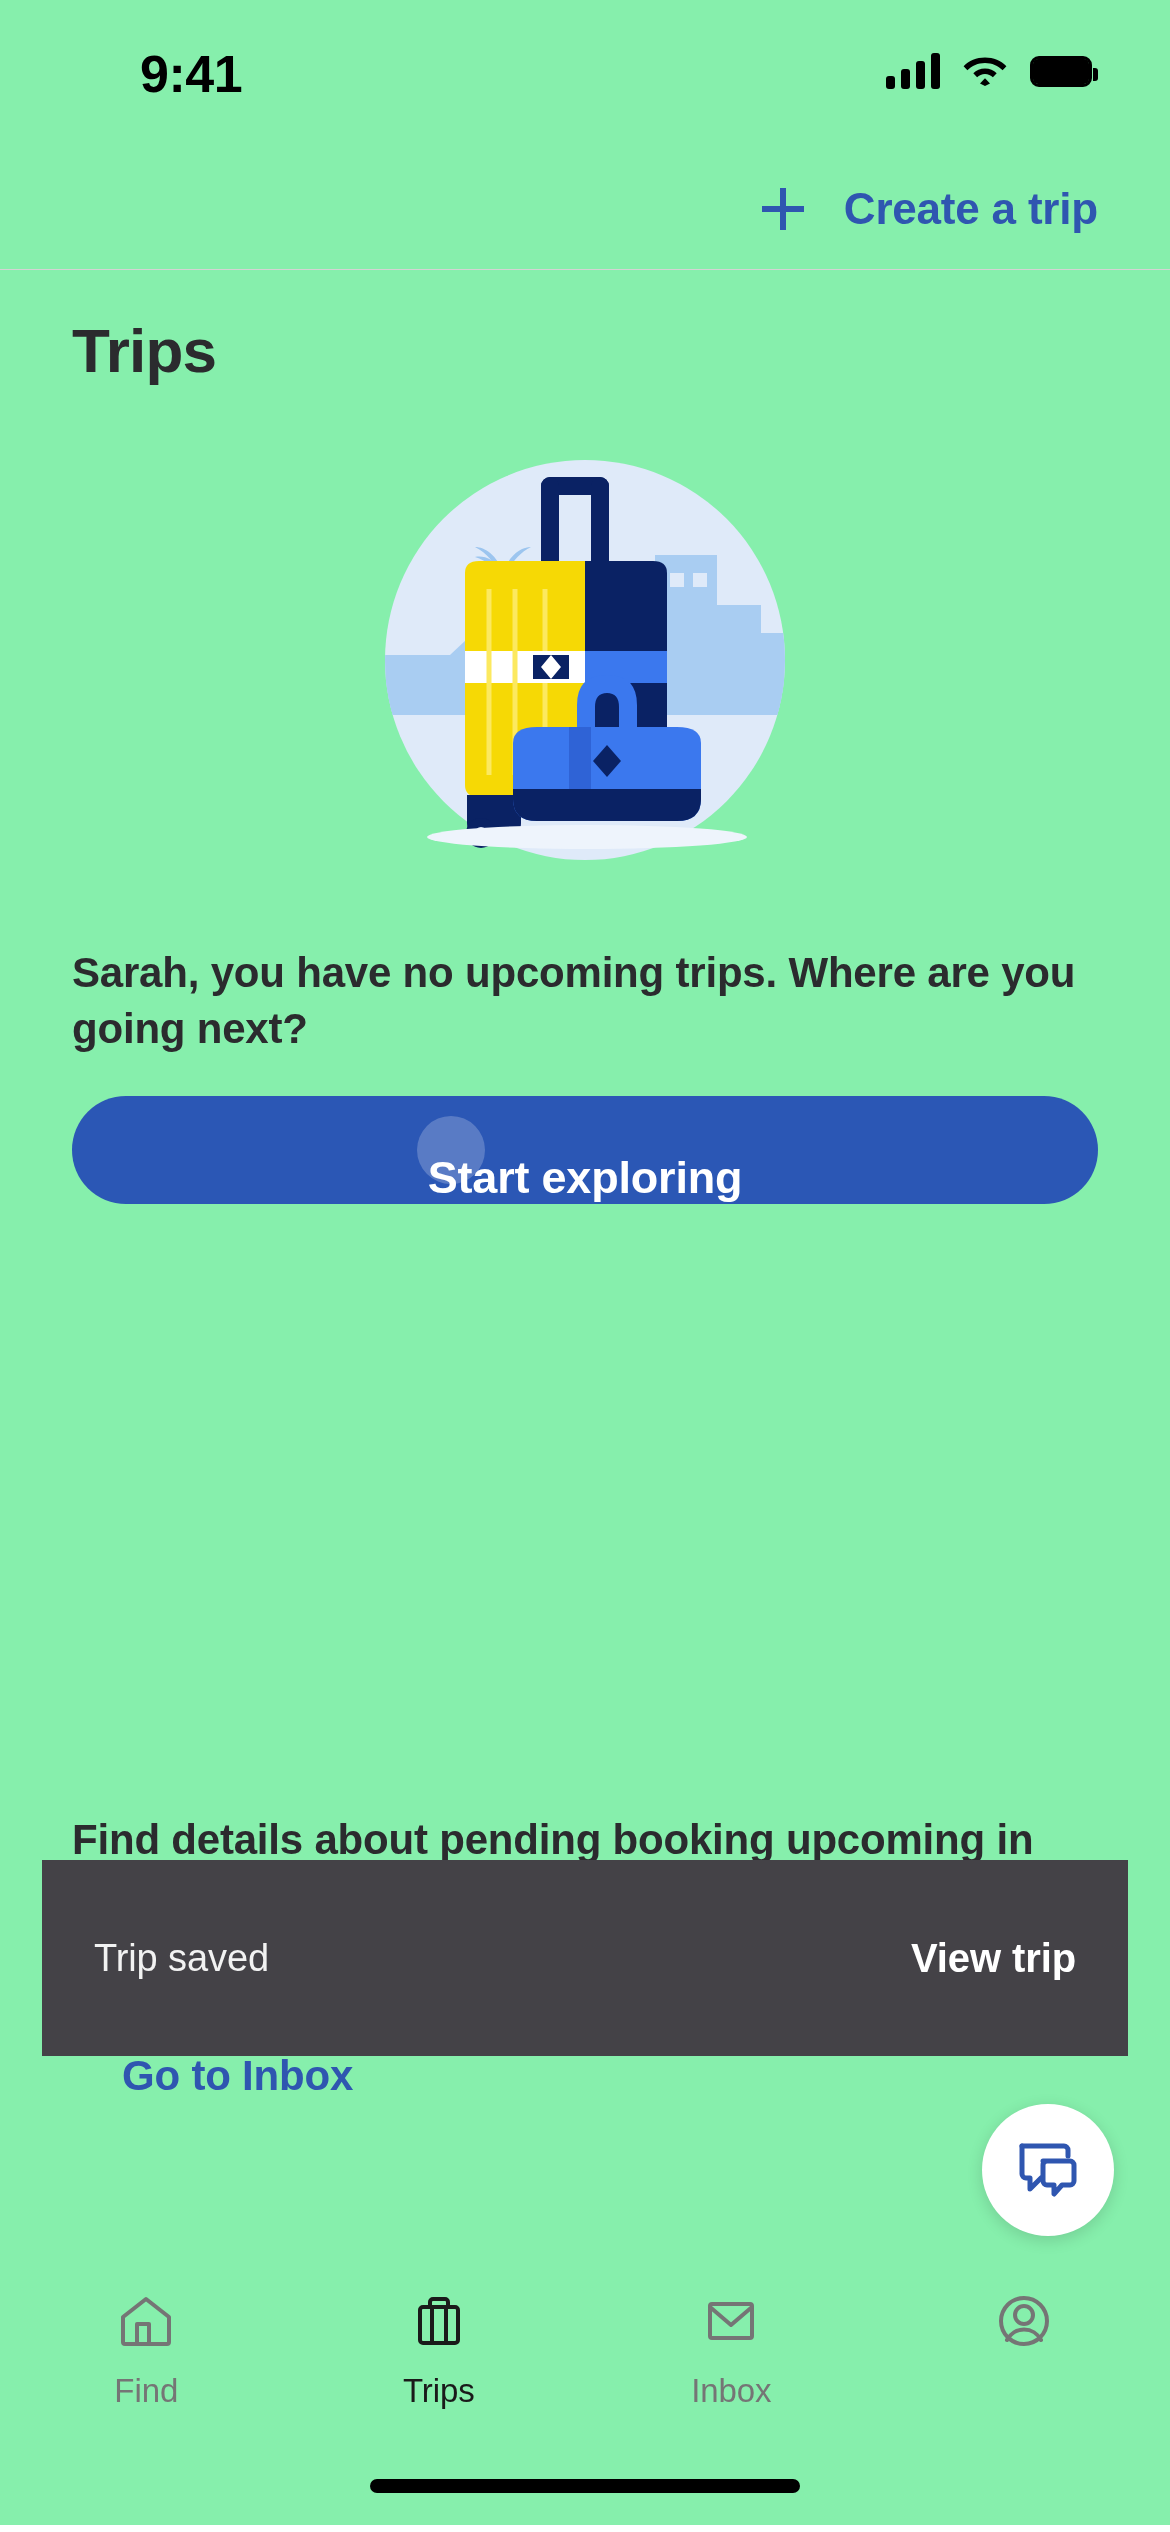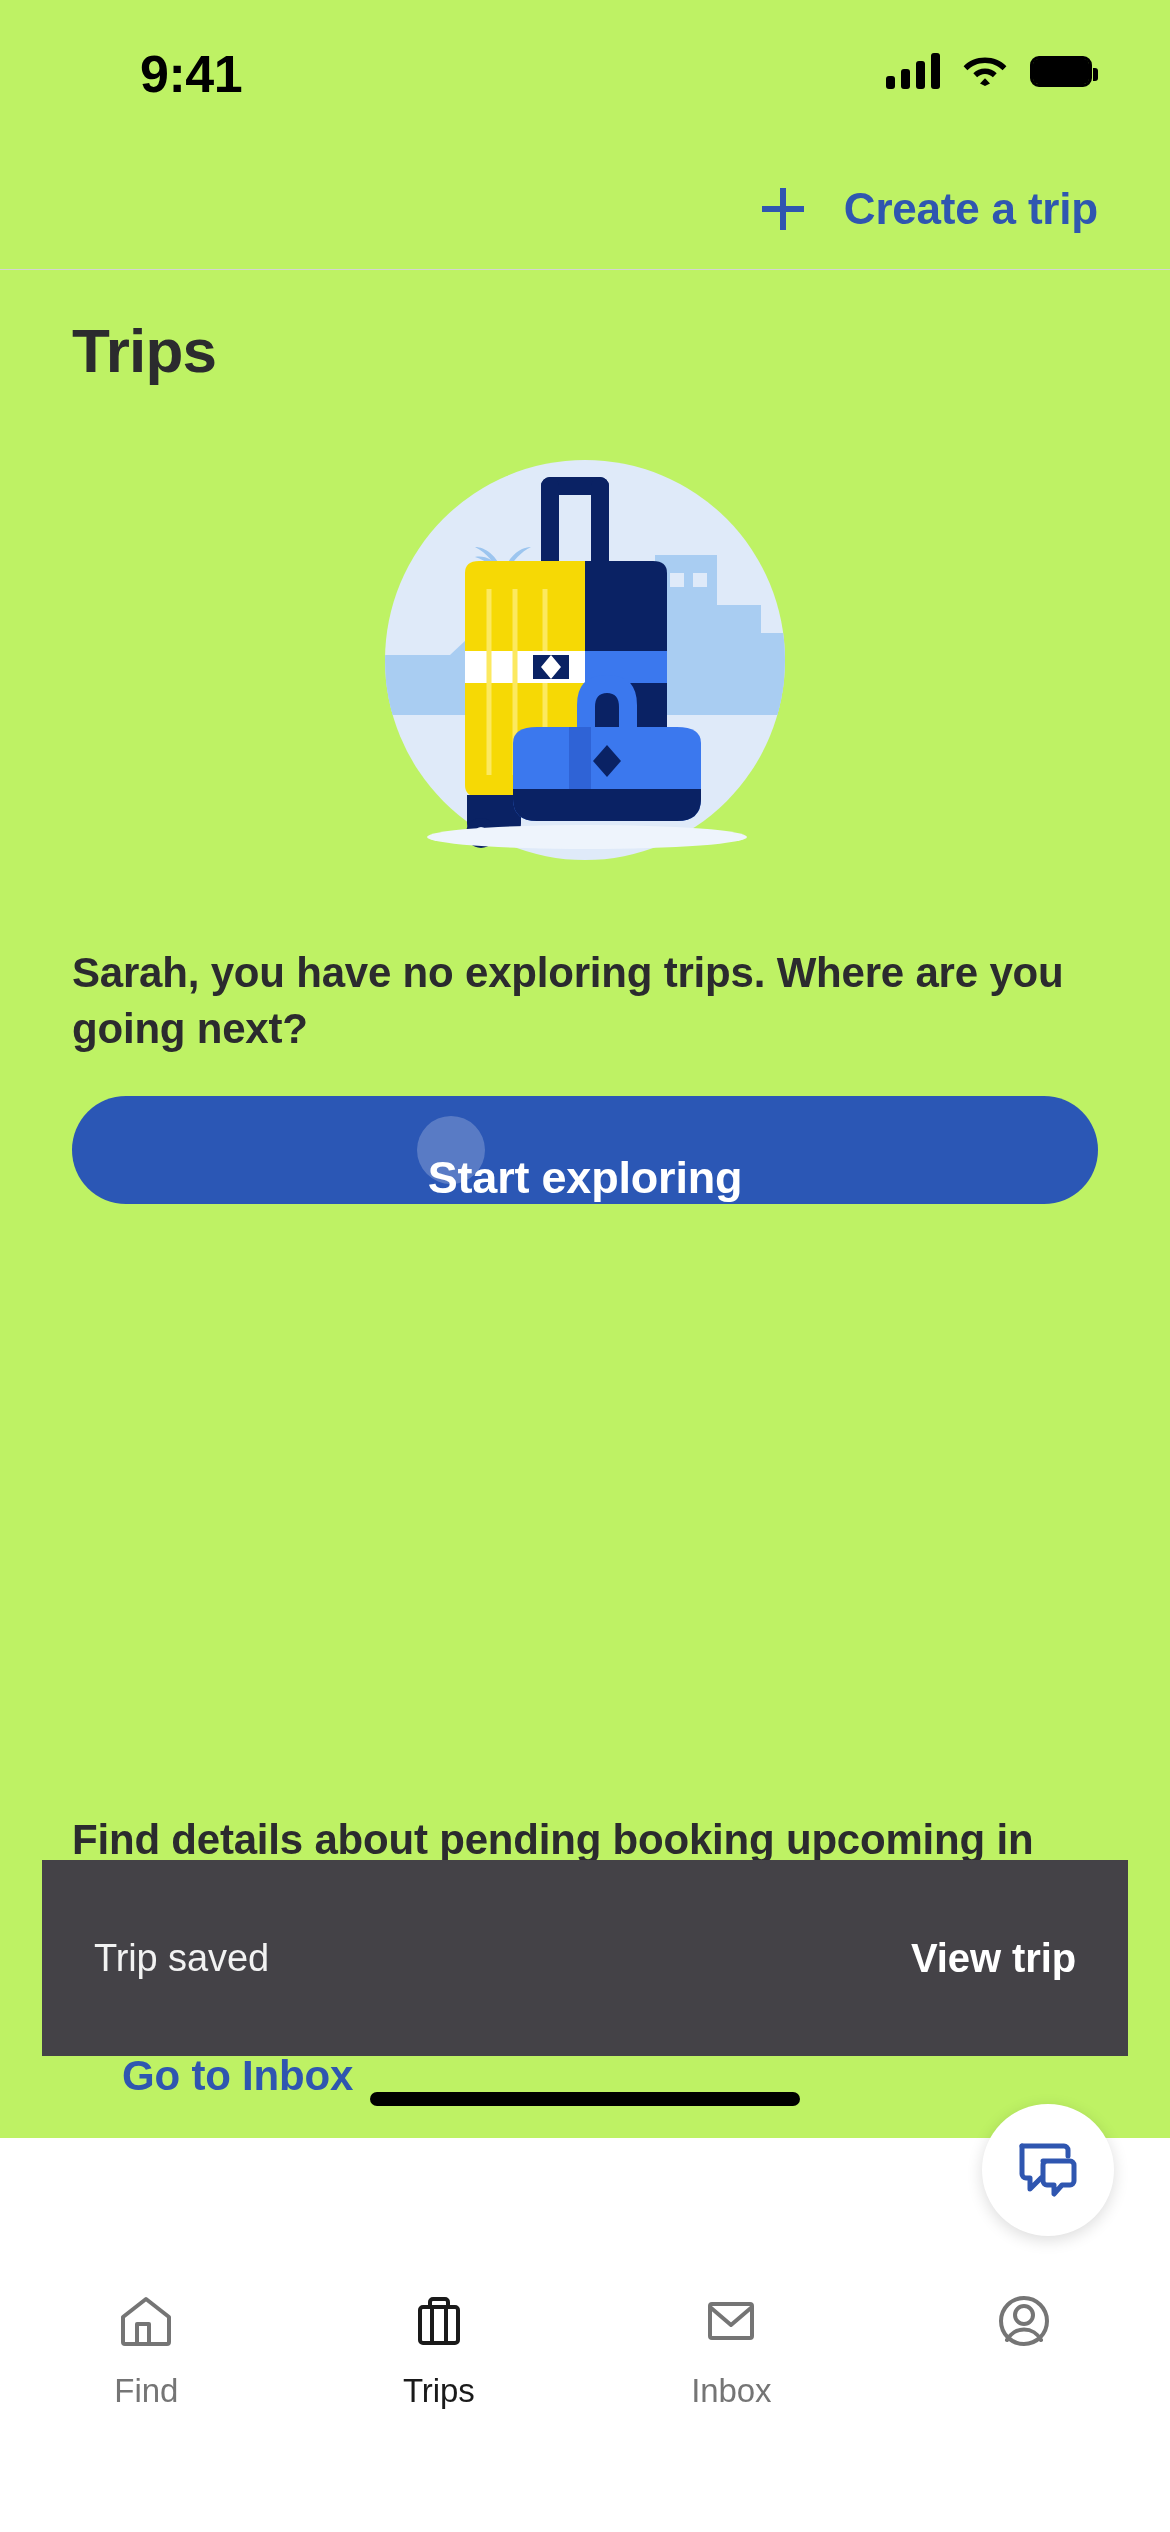--- a/index.html
+++ b/index.html
@@ -4,22 +4,22 @@
 <style>
   * { margin:0; padding:0; box-sizing:border-box; }
   html, body {
     width:1170px; height:2532px;
     background:#ffffff;
     font-family:"Liberation Sans", sans-serif;
     overflow:hidden;
   }
   #phone {
     position:relative;
-    width:1170px; height:2138px;
-    background:#bef264;
+    width:1170px; height:2525px;
+    background:#86efac;
   }
 
   
   #statusbar {
     position:absolute; top:0; left:0;
     width:1170px; height:148px;
   }
   #status-time {
     position:absolute; left:140px; top:44px;
     font-size:52px; font-weight:700; color:#000000;
@@ -296,21 +296,21 @@
       <path d="M158 344 Q158 366 182 366 L322 366 Q346 366 346 344 L346 334 L158 334Z" fill="#0a2264"></path>
       <rect x="214" y="272" width="22" height="94" fill="#2f63d6"></rect>
       <path d="M214 334 L236 334 L236 366 L214 366Z" fill="#0a2264"></path>
 
       <path d="M252 290 L266 306 L252 322 L238 306Z" fill="#0a2264"></path>
 
       <ellipse cx="232" cy="382" rx="160" ry="12" fill="#eef4fc"></ellipse>
     </svg>
   </div>
 
-  <div id="empty-msg">Sarah, you have no exploring trips. Where are you going next?</div>
+  <div id="empty-msg">Sarah, you have no upcoming trips. Where are you going next?</div>
 
   <button id="start-exploring">
     <span id="cta-ripple"></span>
     <span id="cta-label">Start exploring</span>
   </button>
 
   <div id="pending-msg">Find details about pending booking upcoming in</div>
   <div id="go-inbox">Go to Inbox</div>
 
   <div id="snackbar">

